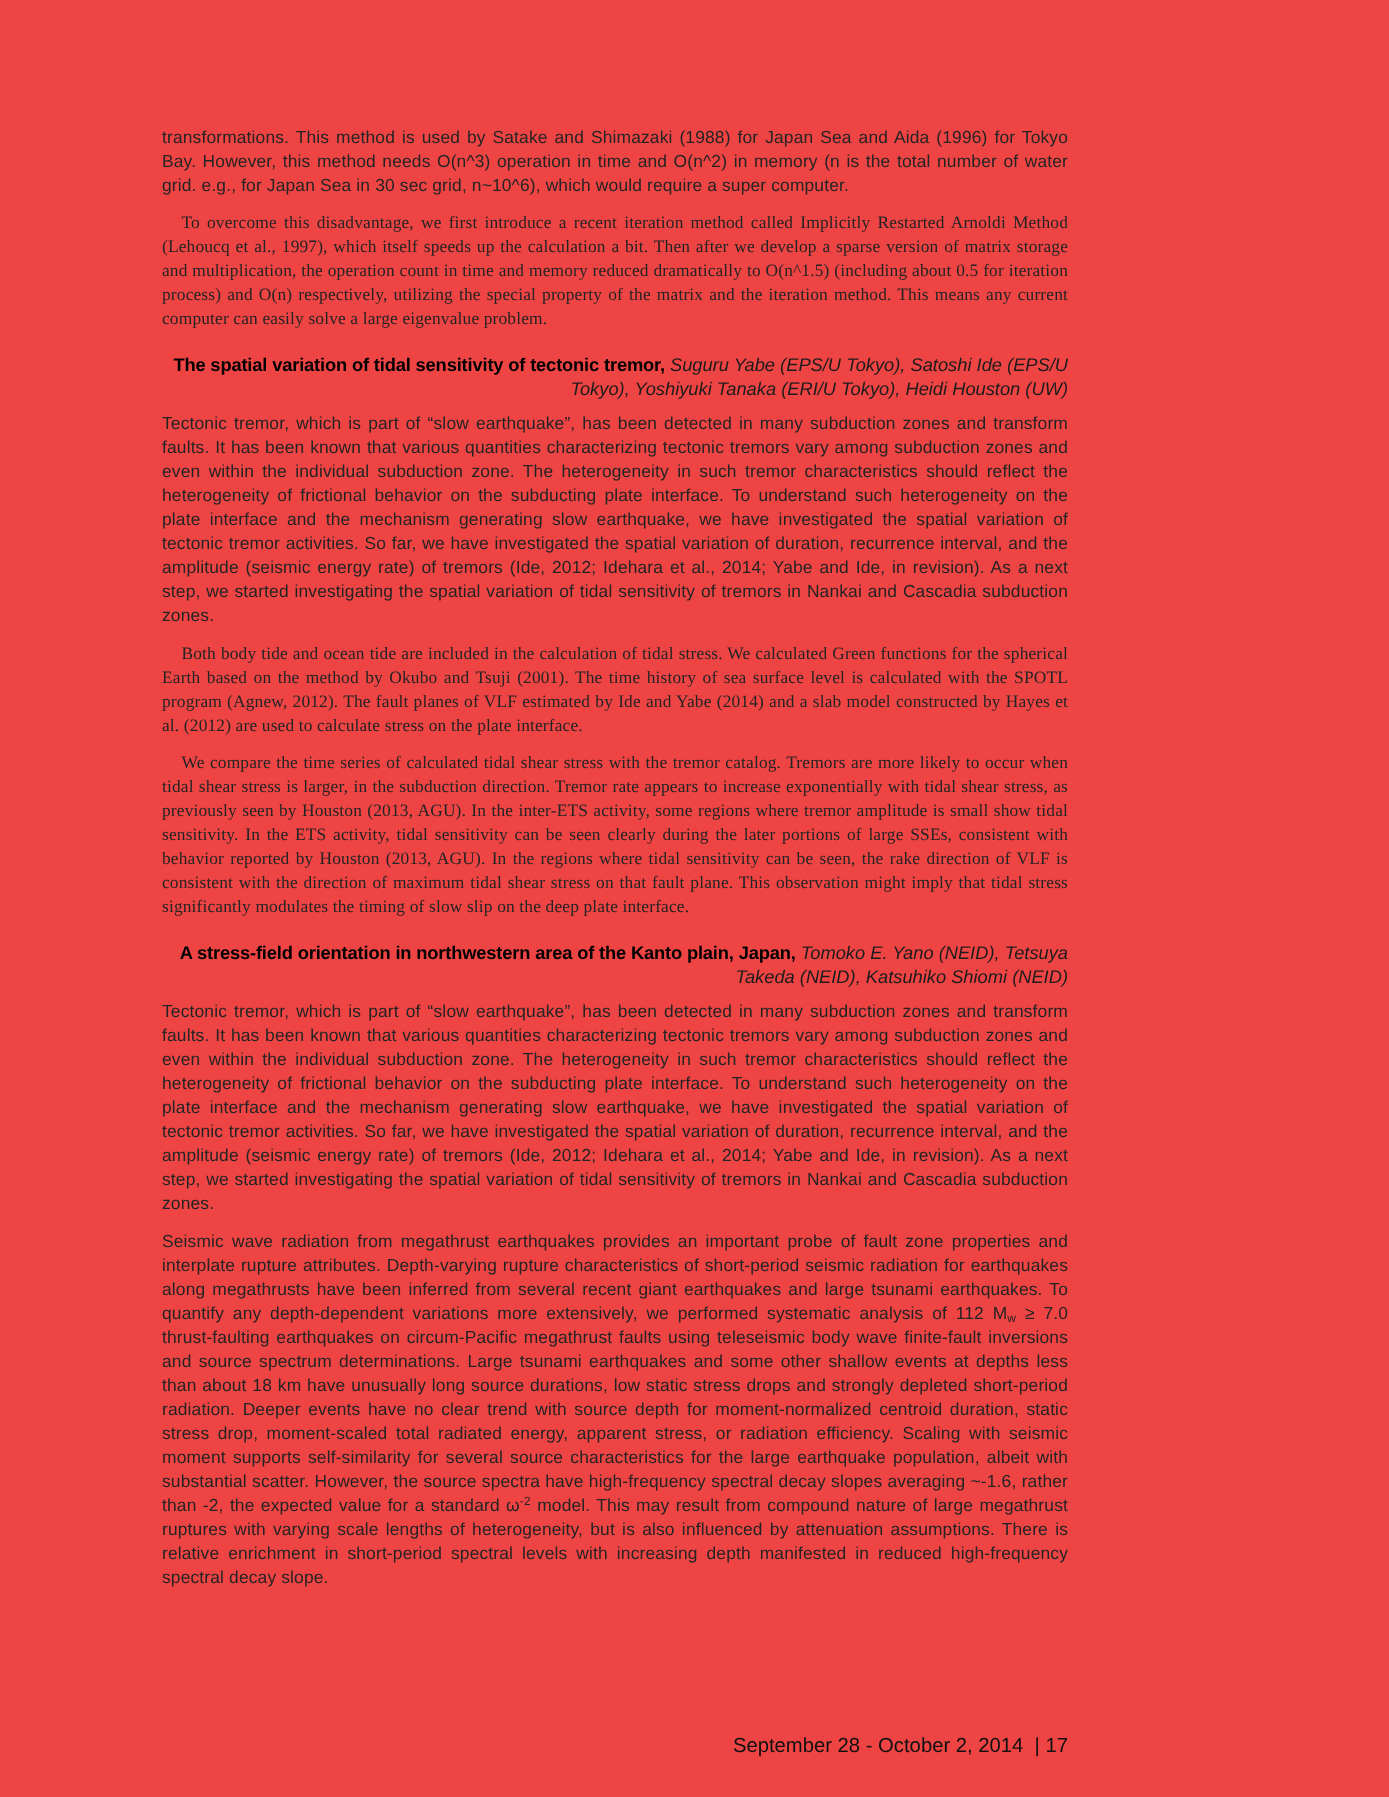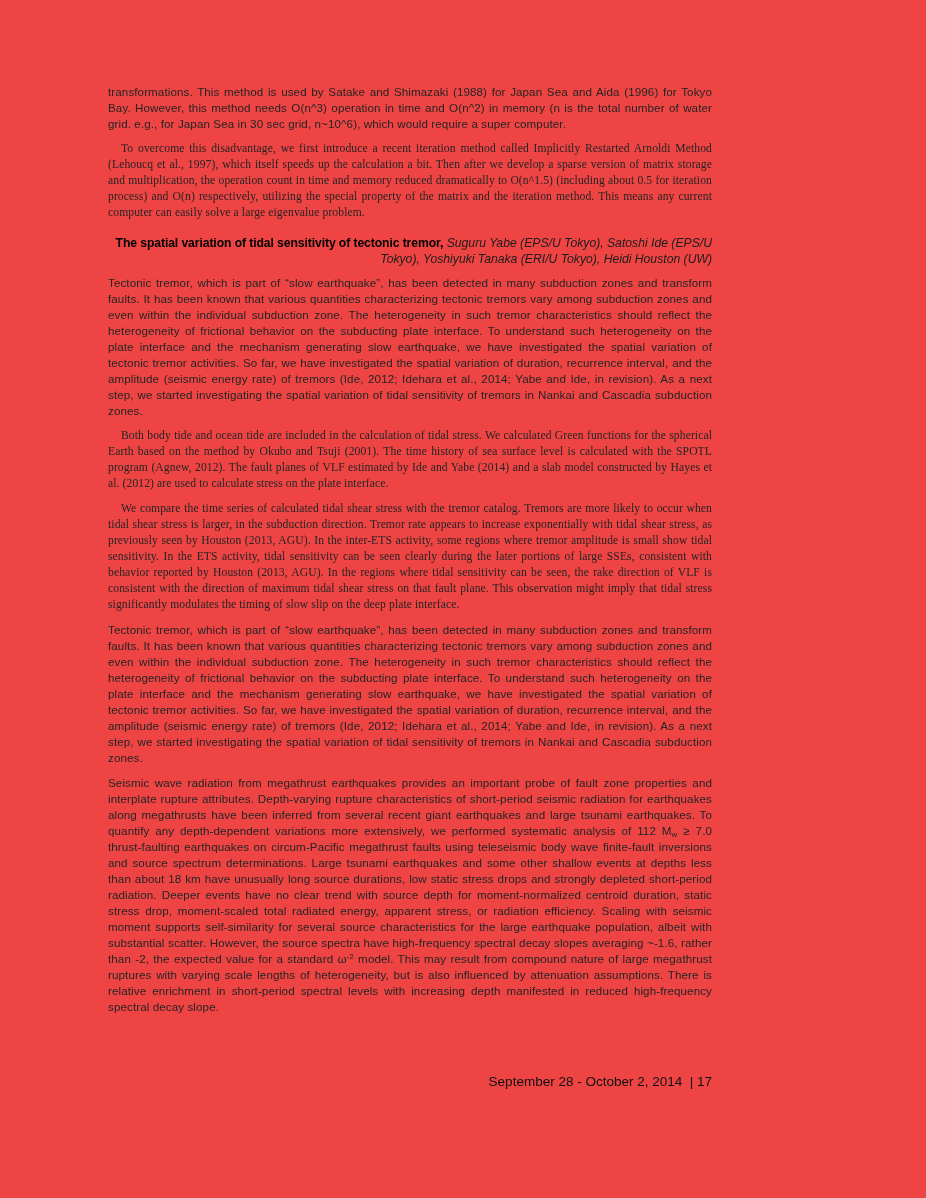--- a/index.html
+++ b/index.html
@@ -41,21 +41,21 @@
     letter-spacing: -0.1px;
   }
   .abstract-authors {
     font-style: italic;
     font-weight: normal;
     color: #1c1c1c;
   }
   .page-footer {
     position: absolute;
     left: 0;
-    top: 1073px;
+    top: 1155px;
     width: 712px;
     text-align: right;
     font-size: 13.5px;
     line-height: 17px;
     color: #101010;
     white-space: pre;
   }
 </style>
 </head>
 <body>
@@ -65,20 +65,21 @@
 
     <p class="para">transformations. This method is used by Satake and Shimazaki (1988) for Japan Sea and Aida (1996) for Tokyo Bay. However, this method needs O(n^3) operation in time and O(n^2) in memory (n is the total number of water grid. e.g., for Japan Sea in 30 sec grid, n~10^6), which would require a super computer.</p>
     <p class="para indent">To overcome this disadvantage, we first introduce a recent iteration method called Implicitly Restarted Arnoldi Method (Lehoucq et al., 1997), which itself speeds up the calculation a bit. Then after we develop a sparse version of matrix storage and multiplication, the operation count in time and memory reduced dramatically to O(n^1.5) (including about 0.5 for iteration process) and O(n) respectively, utilizing the special property of the matrix and the iteration method. This means any current computer can easily solve a large eigenvalue problem.</p>
 
     <h2 class="abstract-heading"><span class="abstract-title">The spatial variation of tidal sensitivity of tectonic tremor,</span><span class="abstract-authors"> Suguru Yabe (EPS/U Tokyo), Satoshi Ide (EPS/U Tokyo), Yoshiyuki Tanaka (ERI/U Tokyo), Heidi Houston (UW)</span></h2>
 
     <p class="para">Tectonic tremor, which is part of “slow earthquake”, has been detected in many subduction zones and transform faults. It has been known that various quantities characterizing tectonic tremors vary among subduction zones and even within the individual subduction zone. The heterogeneity in such tremor characteristics should reflect the heterogeneity of frictional behavior on the subducting plate interface. To understand such heterogeneity on the plate interface and the mechanism generating slow earthquake, we have investigated the spatial variation of tectonic tremor activities. So far, we have investigated the spatial variation of duration, recurrence interval, and the amplitude (seismic energy rate) of tremors (Ide, 2012; Idehara et al., 2014; Yabe and Ide, in revision). As a next step, we started investigating the spatial variation of tidal sensitivity of tremors in Nankai and Cascadia subduction zones.</p>
     <p class="para indent">Both body tide and ocean tide are included in the calculation of tidal stress. We calculated Green functions for the spherical Earth based on the method by Okubo and Tsuji (2001). The time history of sea surface level is calculated with the SPOTL program (Agnew, 2012). The fault planes of VLF estimated by Ide and Yabe (2014) and a slab model constructed by Hayes et al. (2012) are used to calculate stress on the plate interface.</p>
     <p class="para indent">We compare the time series of calculated tidal shear stress with the tremor catalog. Tremors are more likely to occur when tidal shear stress is larger, in the subduction direction. Tremor rate appears to increase exponentially with tidal shear stress, as previously seen by Houston (2013, AGU). In the inter-ETS activity, some regions where tremor amplitude is small show tidal sensitivity. In the ETS activity, tidal sensitivity can be seen clearly during the later portions of large SSEs, consistent with behavior reported by Houston (2013, AGU). In the regions where tidal sensitivity can be seen, the rake direction of VLF is consistent with the direction of maximum tidal shear stress on that fault plane. This observation might imply that tidal stress significantly modulates the timing of slow slip on the deep plate interface.</p>
 
+    <h2 class="abstract-heading"><span class="abstract-title">A stress-field orientation in northwestern area of the Kanto plain, Japan,</span><span class="abstract-authors"> Tomoko E. Yano (NEID), Tetsuya Takeda (NEID), Katsuhiko Shiomi (NEID)</span></h2>
 
     <p class="para">Tectonic tremor, which is part of “slow earthquake”, has been detected in many subduction zones and transform faults. It has been known that various quantities characterizing tectonic tremors vary among subduction zones and even within the individual subduction zone. The heterogeneity in such tremor characteristics should reflect the heterogeneity of frictional behavior on the subducting plate interface. To understand such heterogeneity on the plate interface and the mechanism generating slow earthquake, we have investigated the spatial variation of tectonic tremor activities. So far, we have investigated the spatial variation of duration, recurrence interval, and the amplitude (seismic energy rate) of tremors (Ide, 2012; Idehara et al., 2014; Yabe and Ide, in revision). As a next step, we started investigating the spatial variation of tidal sensitivity of tremors in Nankai and Cascadia subduction zones.</p>
 
 
     <p class="para"><span>Seismic wave radiation from megathrust earthquakes provides an important probe of fault zone properties and interplate rupture attributes. Depth-varying rupture characteristics of short-period seismic radiation for earthquakes along megathrusts have been inferred from several recent giant earthquakes and large tsunami earthquakes. To quantify any depth-dependent variations more extensively, we performed systematic analysis of 112 M</span><sub>w</sub><span> ≥ 7.0 thrust-faulting earthquakes on circum-Pacific megathrust faults using teleseismic body wave finite-fault inversions and source spectrum determinations. Large tsunami earthquakes and some other shallow events at depths less than about 18 km have unusually long source durations, low static stress drops and strongly depleted short-period radiation. Deeper events have no clear trend with source depth for moment-normalized centroid duration, static stress drop, moment-scaled total radiated energy, apparent stress, or radiation efficiency. Scaling with seismic moment supports self-similarity for several source characteristics for the large earthquake population, albeit with substantial scatter. However, the source spectra have high-frequency spectral decay slopes averaging ~-1.6, rather than -2, the expected value for a standard ω</span><sup>-2</sup><span> model. This may result from compound nature of large megathrust ruptures with varying scale lengths of heterogeneity, but is also influenced by attenuation assumptions. There is relative enrichment in short-period spectral levels with increasing depth manifested in reduced high-frequency spectral decay slope.</span></p>
 
   </div>
 
   <div class="page-footer">September 28 - October 2, 2014  | 17</div>
 </div>

